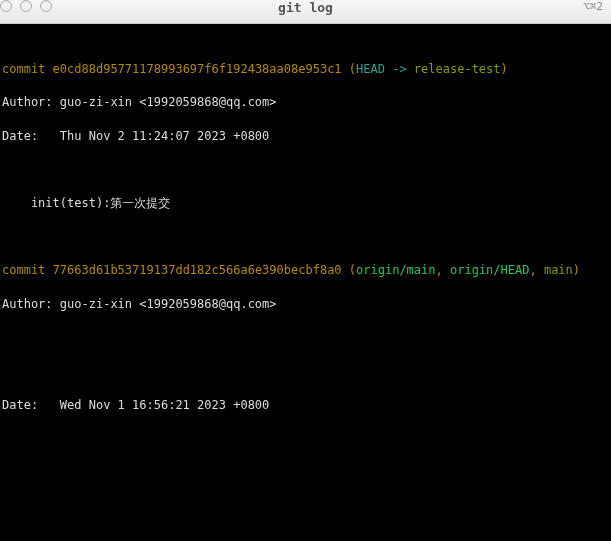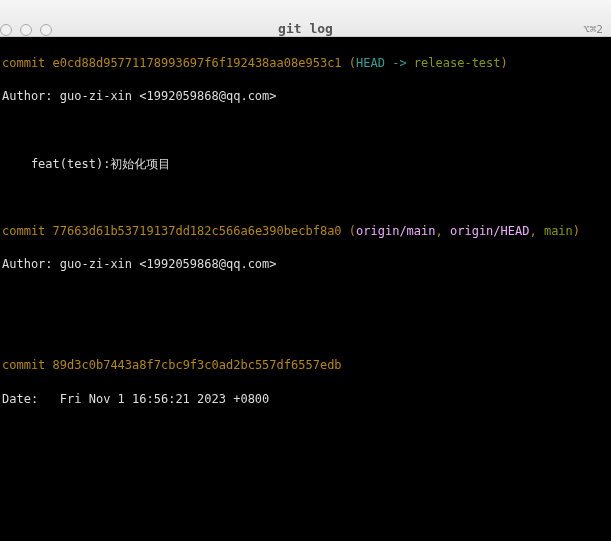--- a/index.html
+++ b/index.html
@@ -9,25 +9,25 @@
     }
     body {
       font-family: Menlo, Monaco, Consolas, monospace;
       font-size: 12px;
       background: #fff;
       width: 611px;
       height: 541px;
       overflow: hidden;
     }
     .titlebar {
-      height: 37px;
+      height: 24px;
       background: linear-gradient(#f6f6f6, #e8e8e8);
       border-bottom: 1px solid #ccc;
       display: flex;
-      align-items: flex-end;
+      align-items: flex-start;
       position: relative;
       padding: 0 0;
     }
     .window-buttons {
       display: flex;
       gap: 8px;
     }
     .window-button {
       width: 12px;
       height: 12px;
@@ -46,52 +46,52 @@
     .right-indicator {
       position: absolute;
       right: 8px;
       color: #888;
       font-size: 11px;
     }
     .terminal {
       background: #000;
       color: #ddd;
       height: calc(541px - 24px);
-      padding: 1px 2px;
+      padding: 20px 2px;
       line-height: 1.4;
       white-space: pre;
       overflow: hidden;
     }
     .yellow { color: #b58900; }
     .cyan { color: #2aa198; }
     .green { color: #859900; }
-    .red { color: #f0abfc; }
+    .red { color: #22c55e; }
     .line { display: block; }
   </style>
 </head>
 <body>
 
 <div class="titlebar">
   <div class="window-buttons">
     <div class="window-button"></div>
     <div class="window-button"></div>
     <div class="window-button"></div>
   </div>
   <div class="title">git log</div>
   <div class="right-indicator">⌥⌘2</div>
 </div>
 
 <div class="terminal">
 <span class="line"><span class="yellow">commit</span><span class="yellow"> </span><span class="yellow">e0cd88d95771178993697f6f192438aa08e953c1</span><span class="yellow"> </span><span class="yellow">(</span><span class="cyan">HEAD -&gt; </span><span class="green">release-test</span><span class="yellow">)</span></span>
 <span class="line"><span>Author:</span><span> guo-zi-xin &lt;1992059868@qq.com&gt;</span></span>
+<span class="line"><span>Date:</span><span>   Thu Nov 2 11:24:07 2023 +0800</span></span>
 <span class="line"> </span>
-<span class="line">    feat(test):初始化项目</span>
+<span class="line">    init(test):第一次提交</span>
 <span class="line"> </span>
 <span class="line"><span class="yellow">commit</span><span class="yellow"> </span><span class="yellow">77663d61b53719137dd182c566a6e390becbf8a0</span><span class="yellow"> </span><span class="yellow">(</span><span class="red">origin/main</span><span class="yellow">, </span><span class="red">origin/HEAD</span><span class="yellow">, </span><span class="green">main</span><span class="yellow">)</span></span>
 <span class="line"><span>Author:</span><span> guo-zi-xin &lt;1992059868@qq.com&gt;</span></span>
 <span class="line"> </span>
 <span class="line"> </span>
-<span class="line"><span class="yellow">commit</span><span class="yellow"> </span><span class="yellow">89d3c0b7443a8f7cbc9f3c0ad2bc557df6557edb</span></span>
-<span class="line"><span>Date:</span><span>   Fri Nov 1 16:56:21 2023 +0800</span></span>
+<span class="line"><span>Date:</span><span>   Wed Nov 1 16:56:21 2023 +0800</span></span>
 
 
 
 </div>
 
 </body></html>

